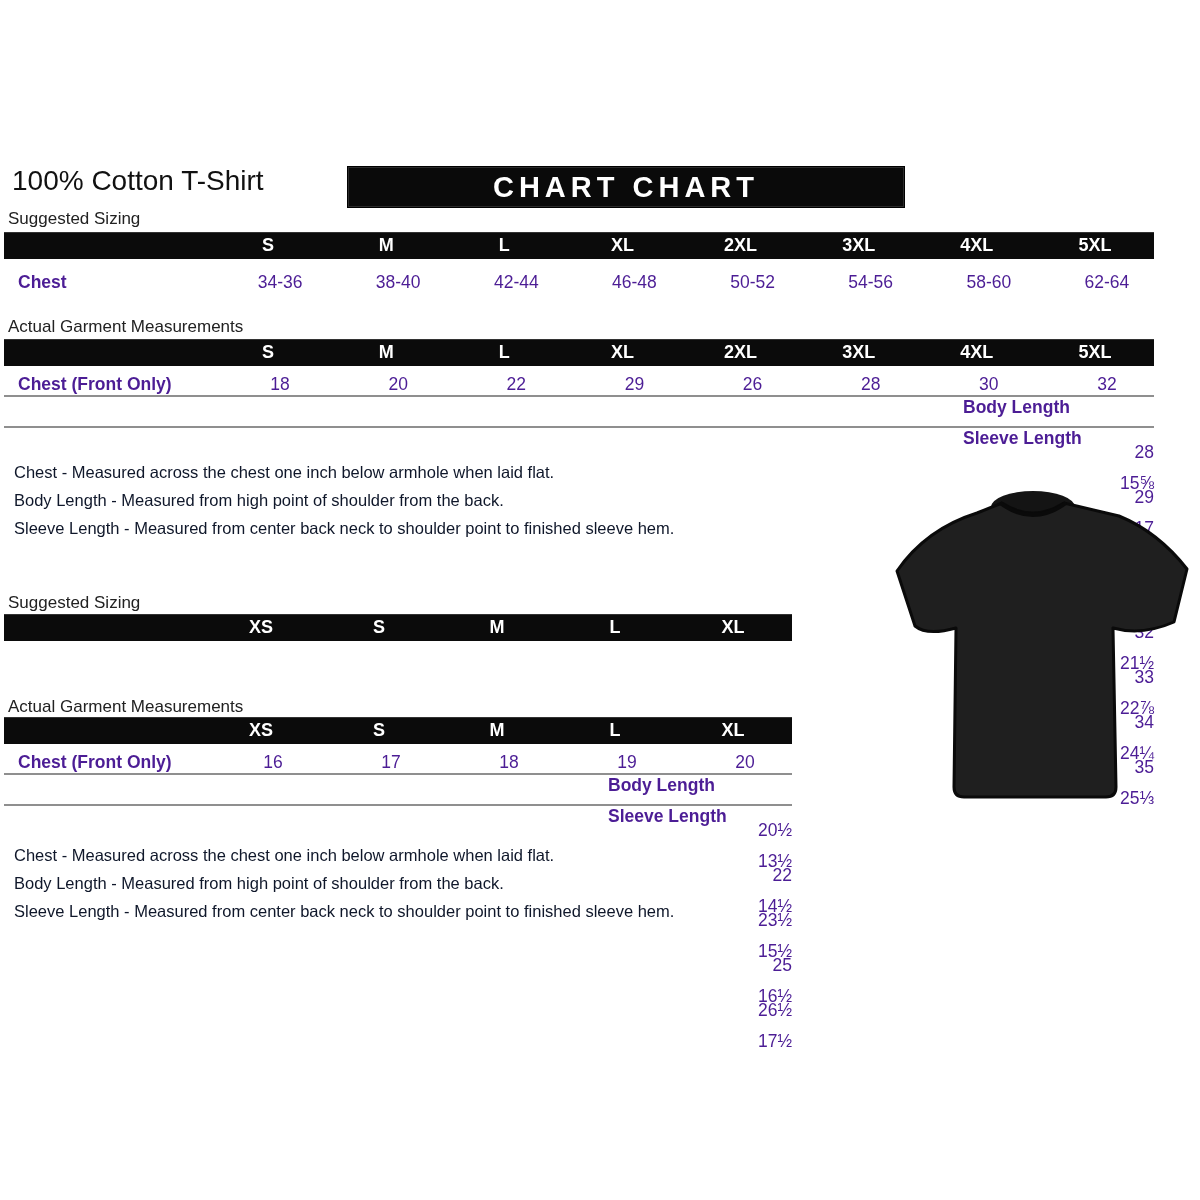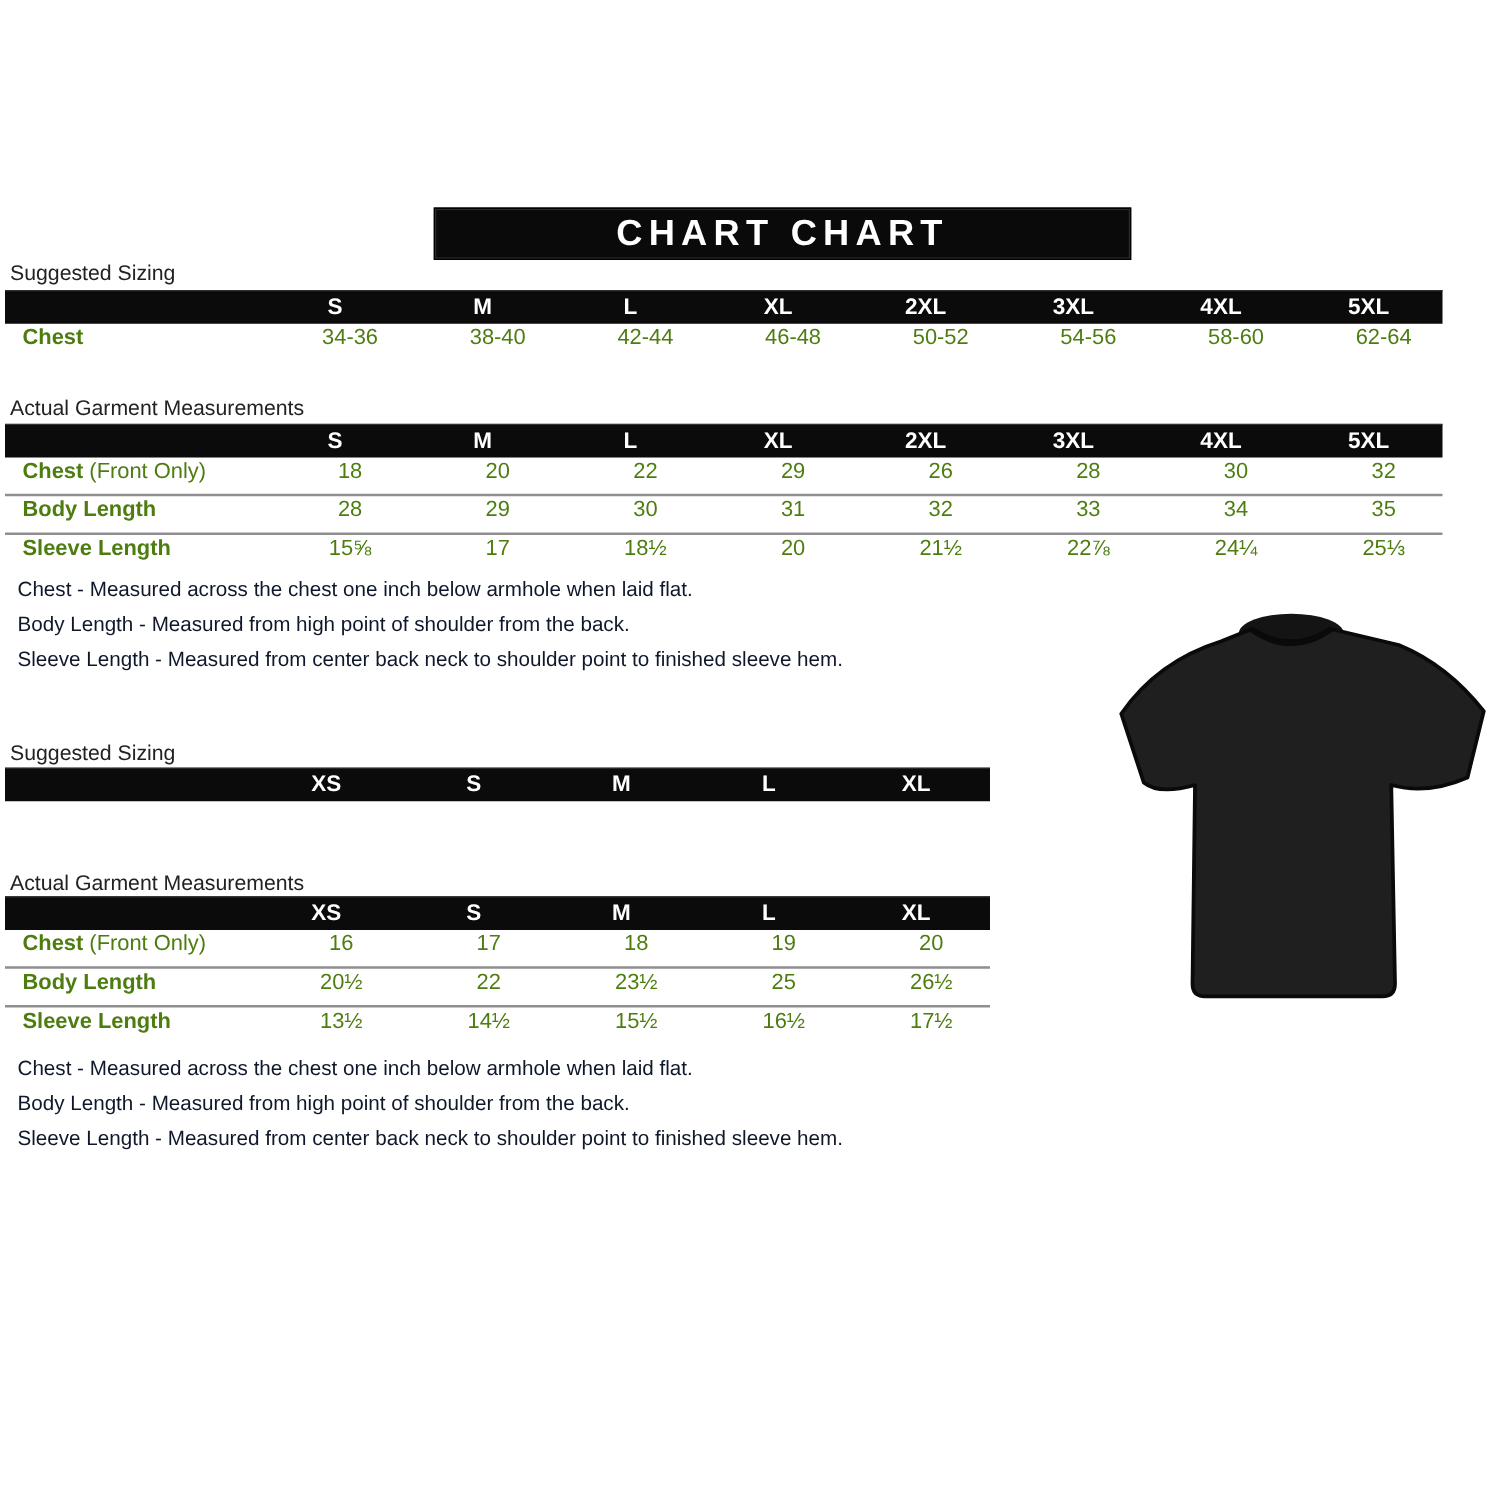--- a/index.html
+++ b/index.html
@@ -20,39 +20,40 @@
   }
 
   .section-label { font-size:17px; color:#222; }
 
   .tbl { position:absolute; left:4px; }
   .thead {
     display:flex; align-items:center; background:#0b0b0b; color:#fff;
     height:27px; font-weight:700; font-size:18px;
     box-shadow: inset 0 1px 0 #333;
   }
-  .trow { display:flex; align-items:flex-start; font-size:17.5px; color:#4d7c0f;gap:24px; }
+  .trow { display:flex; align-items:flex-end; font-size:17.5px; color:#4c1d95;gap:24px; }
   .trow.tall { height:34px; }
   .trow.mid  { height:29px; }
   .tlabel { width:205px; padding-left:14px; box-sizing:border-box; font-weight:700; white-space:nowrap; }
-  .tlabel .suffix { font-weight:400; }
+  .tlabel .suffix { font-weight:700; }
   .tlabel.reg { font-weight:700; }
   .tcell { flex:1 1 0; text-align:center; }
-  .tbody .trow + .trow { border-top:2px solid #8f8f8f; }
+  .tbody .trow + .trow { border-top:2px solid #8f8f8f;flex-direction:column; }
 
   .youth .tlabel { width:198px; }
 
   .notes { font-size:16.5px; line-height:28px; color:#0f172a; }
   .notes div { white-space:nowrap; }
 </style>
 </head>
 <body>
 
 <div id="canvas">
 
+  <div class="abs title" style="left:12px; top:165px;">100% Cotton T-Shirt</div>
 
   <div class="abs banner" style="left:347px; top:166px; width:556px;">CHART CHART</div>
 
   <div class="abs section-label" style="left:8px; top:209px;">Suggested Sizing</div>
 
   <div class="tbl" style="top:232px; width:1150px;">
     <div class="thead">
       <div class="tlabel"></div>
       <div class="tcell">S</div>
       <div class="tcell">M</div>

